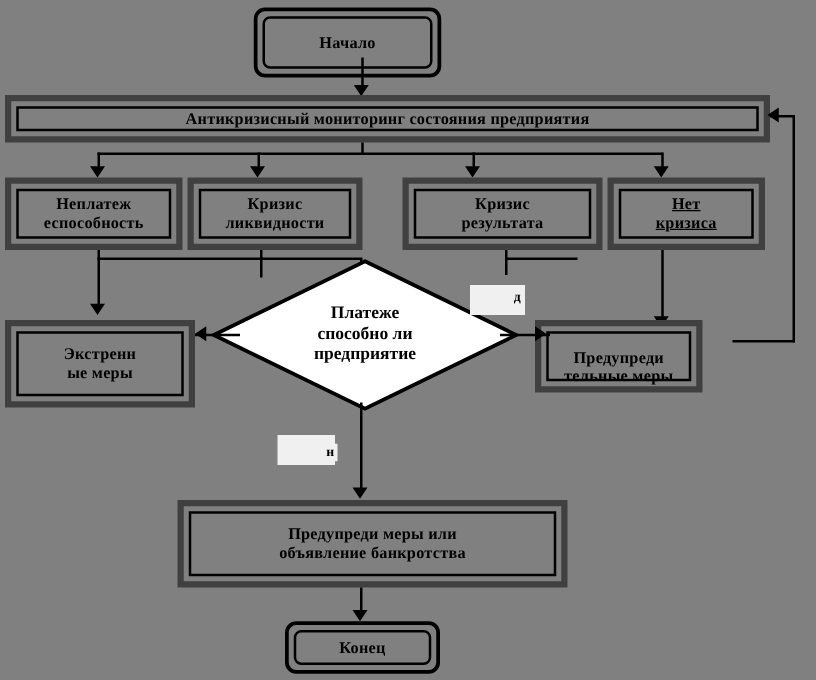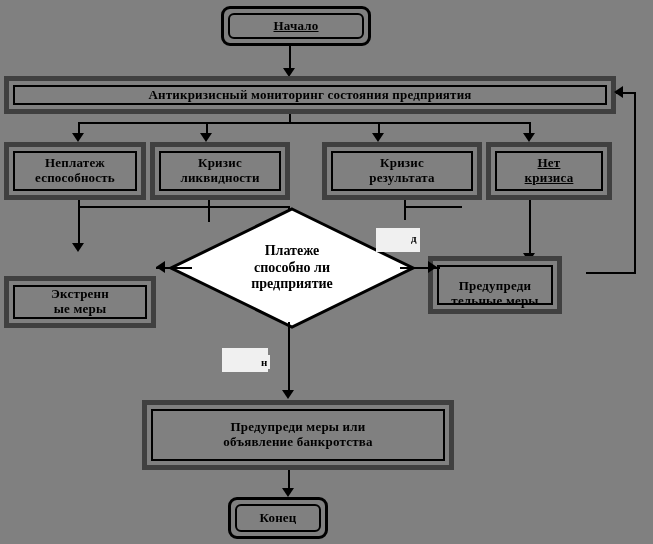--- a/index.html
+++ b/index.html
@@ -121,21 +121,21 @@
   .white-patch {
     position: absolute;
     background: #f0f0f0;
   }
 </style>
 </head>
 <body>
 
 <div class="canvas">
 
-  <div class="node terminator" style="left:221px; top:6px; width:150px; height:40px;text-decoration:underline;">
+  <div class="node terminator" style="left:203px; top:6px; width:150px; height:56px;">
     <div class="terminator-inner"></div>
     <span class="lbl">Начало</span>
   </div>
 
   <div class="line vline" style="left:289px; top:46px; height:26px;"></div>
   <div class="arrow-down" style="left:283px; top:68px;"></div>
 
   <div class="node heavy" style="left:4px; top:76px; width:612px; height:38px;">
     <div class="heavy-inner"></div>
     <span class="lbl">Антикризисный  мониторинг состояния предприятия</span>
@@ -200,21 +200,21 @@
 
   <div class="decision" style="left:168px; top:206px; width:248px; height:124px;">
     <svg width="248" height="124" viewBox="0 0 248 124">
       <polygon points="124,3 245,62 124,121 3,62" fill="#ffffff" stroke="#000000" stroke-width="3"></polygon>
     </svg>
     <span class="lbl">Платеже
 способно ли
 предприятие</span>
   </div>
 
-  <div class="node heavy" style="left:4px; top:256px; width:152px; height:52px;margin-top:20px;">
+  <div class="node heavy" style="left:4px; top:256px; width:152px; height:70px;">
     <div class="heavy-inner"></div>
     <span class="lbl">Экстренн
 ые меры</span>
   </div>
 
   <div class="line hline" style="left:156px; top:267px; width:36px;"></div>
   <div class="arrow-left" style="left:156px; top:261px;"></div>
 
   <div class="node heavy" style="left:428px; top:256px; width:134px; height:58px;align-items:flex-end;">
     <div class="heavy-inner"></div>
@@ -239,18 +239,18 @@
 
   <div class="node heavy" style="left:142px; top:400px; width:312px; height:70px;">
     <div class="heavy-inner"></div>
     <span class="lbl">Предупреди меры или
 объявление банкротства</span>
   </div>
 
   <div class="line vline" style="left:288px; top:470px; height:22px;"></div>
   <div class="arrow-down" style="left:282px; top:488px;"></div>
 
-  <div class="node terminator" style="left:228px; top:497px; width:100px; height:42px;">
+  <div class="node terminator" style="left:228px; top:497px; width:124px; height:42px;">
     <div class="terminator-inner"></div>
     <span class="lbl">Конец</span>
   </div>
 
 </div>
 
 </body></html>

